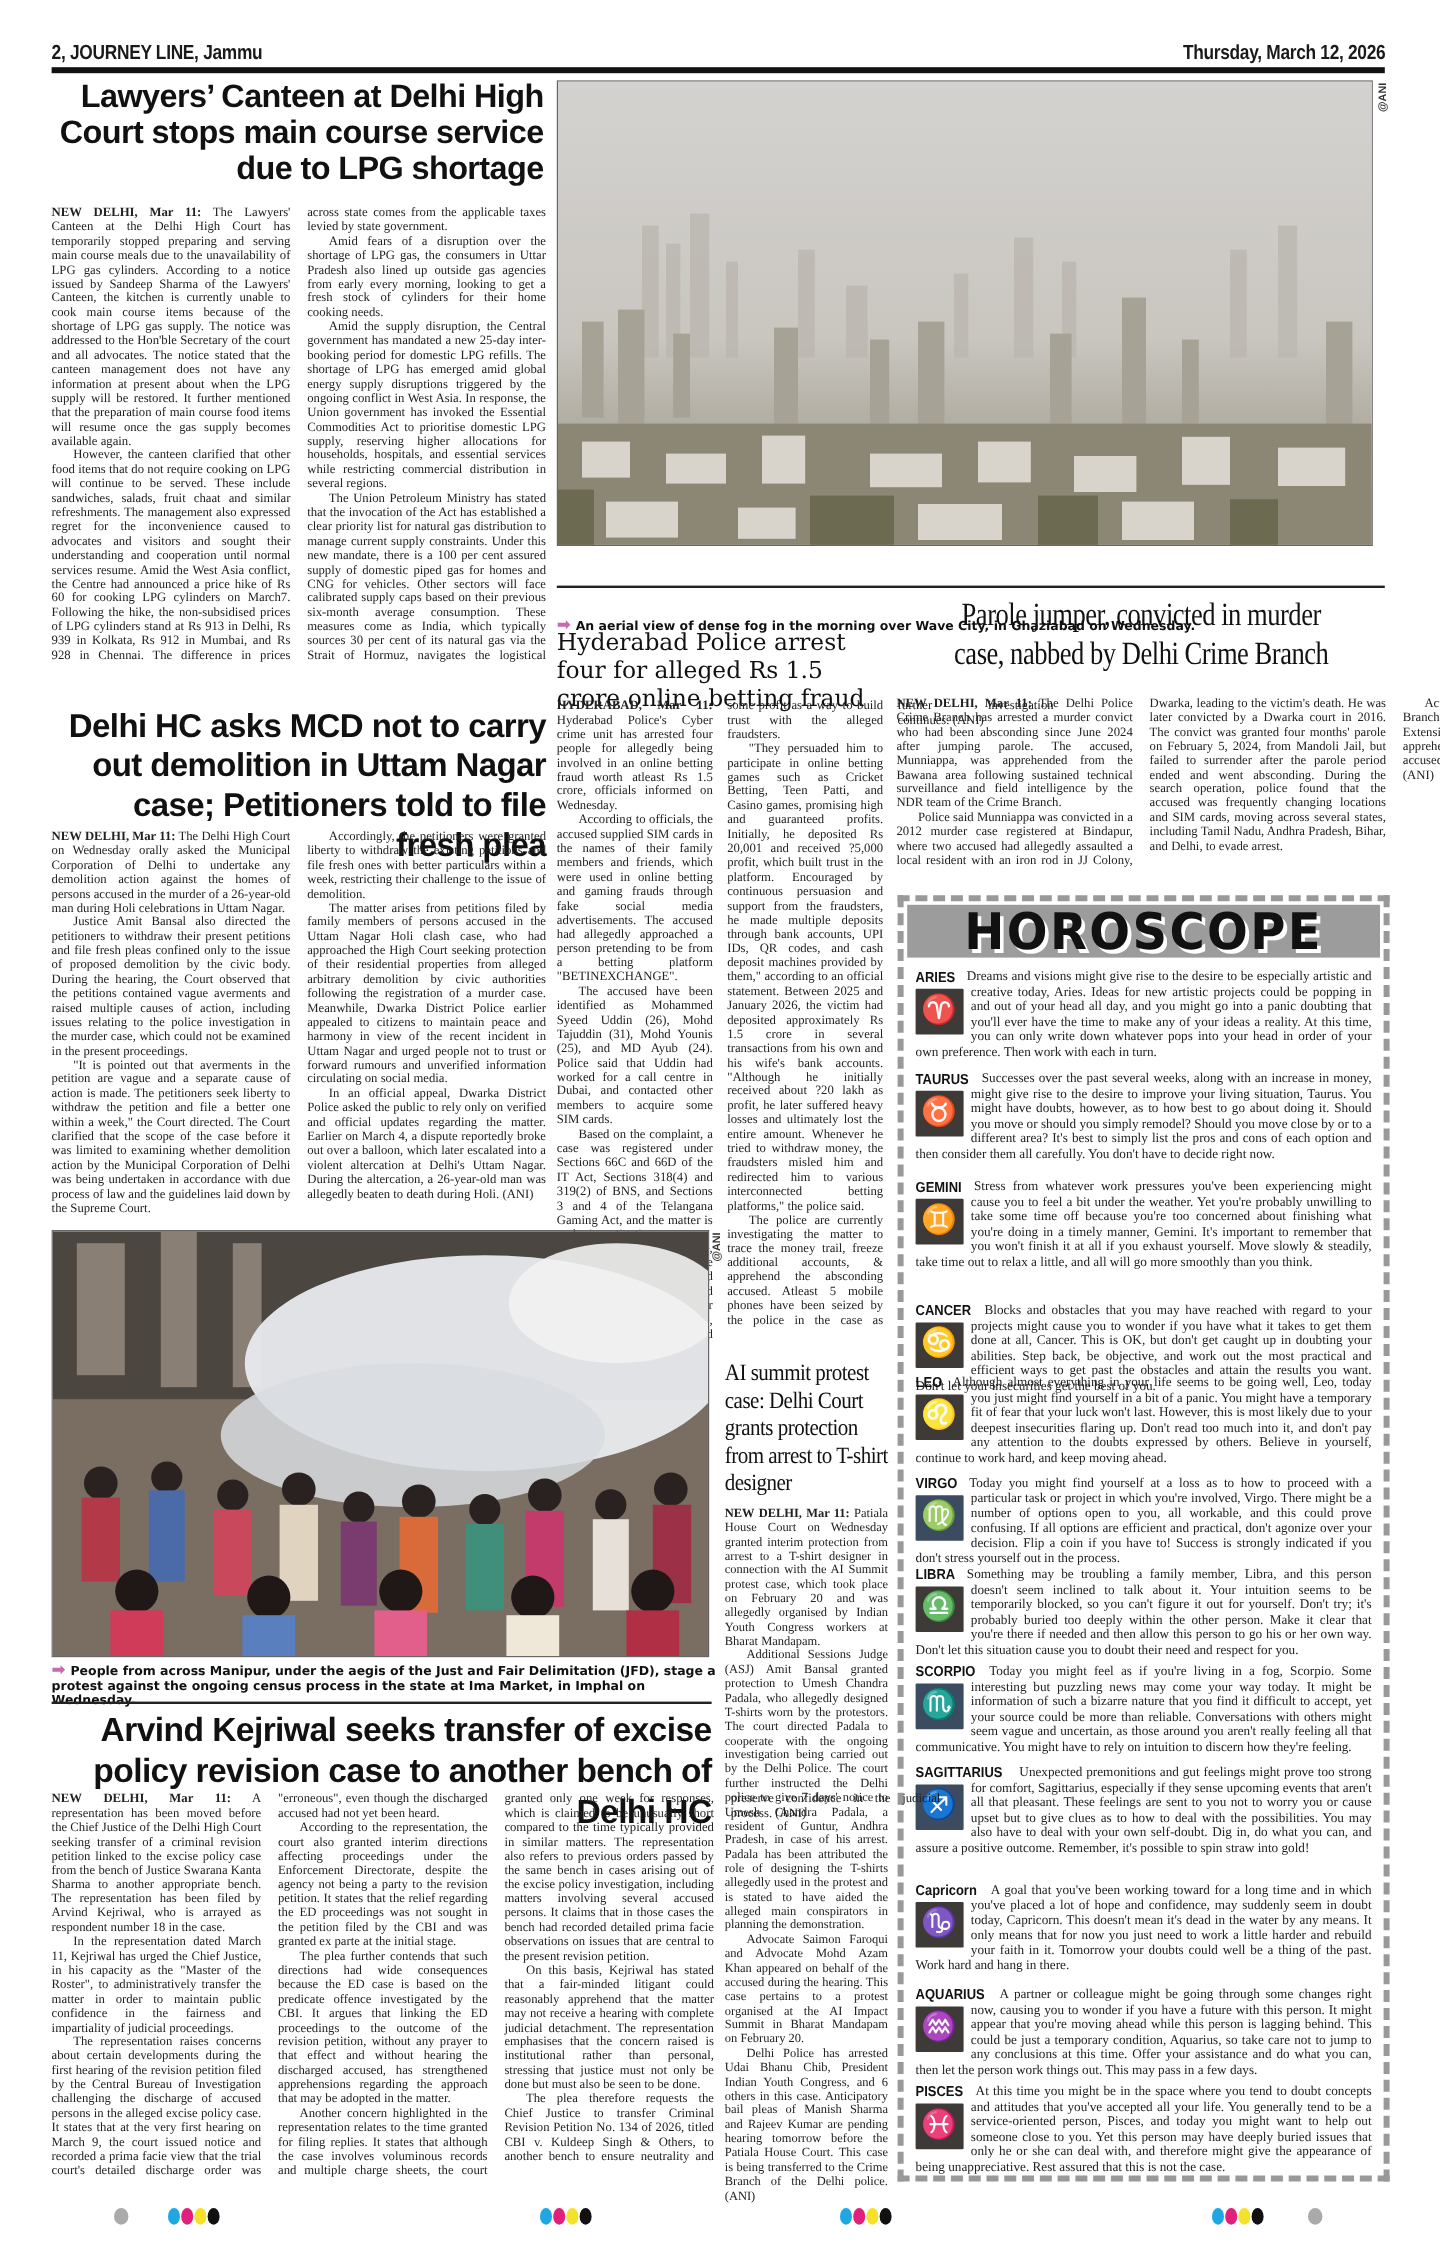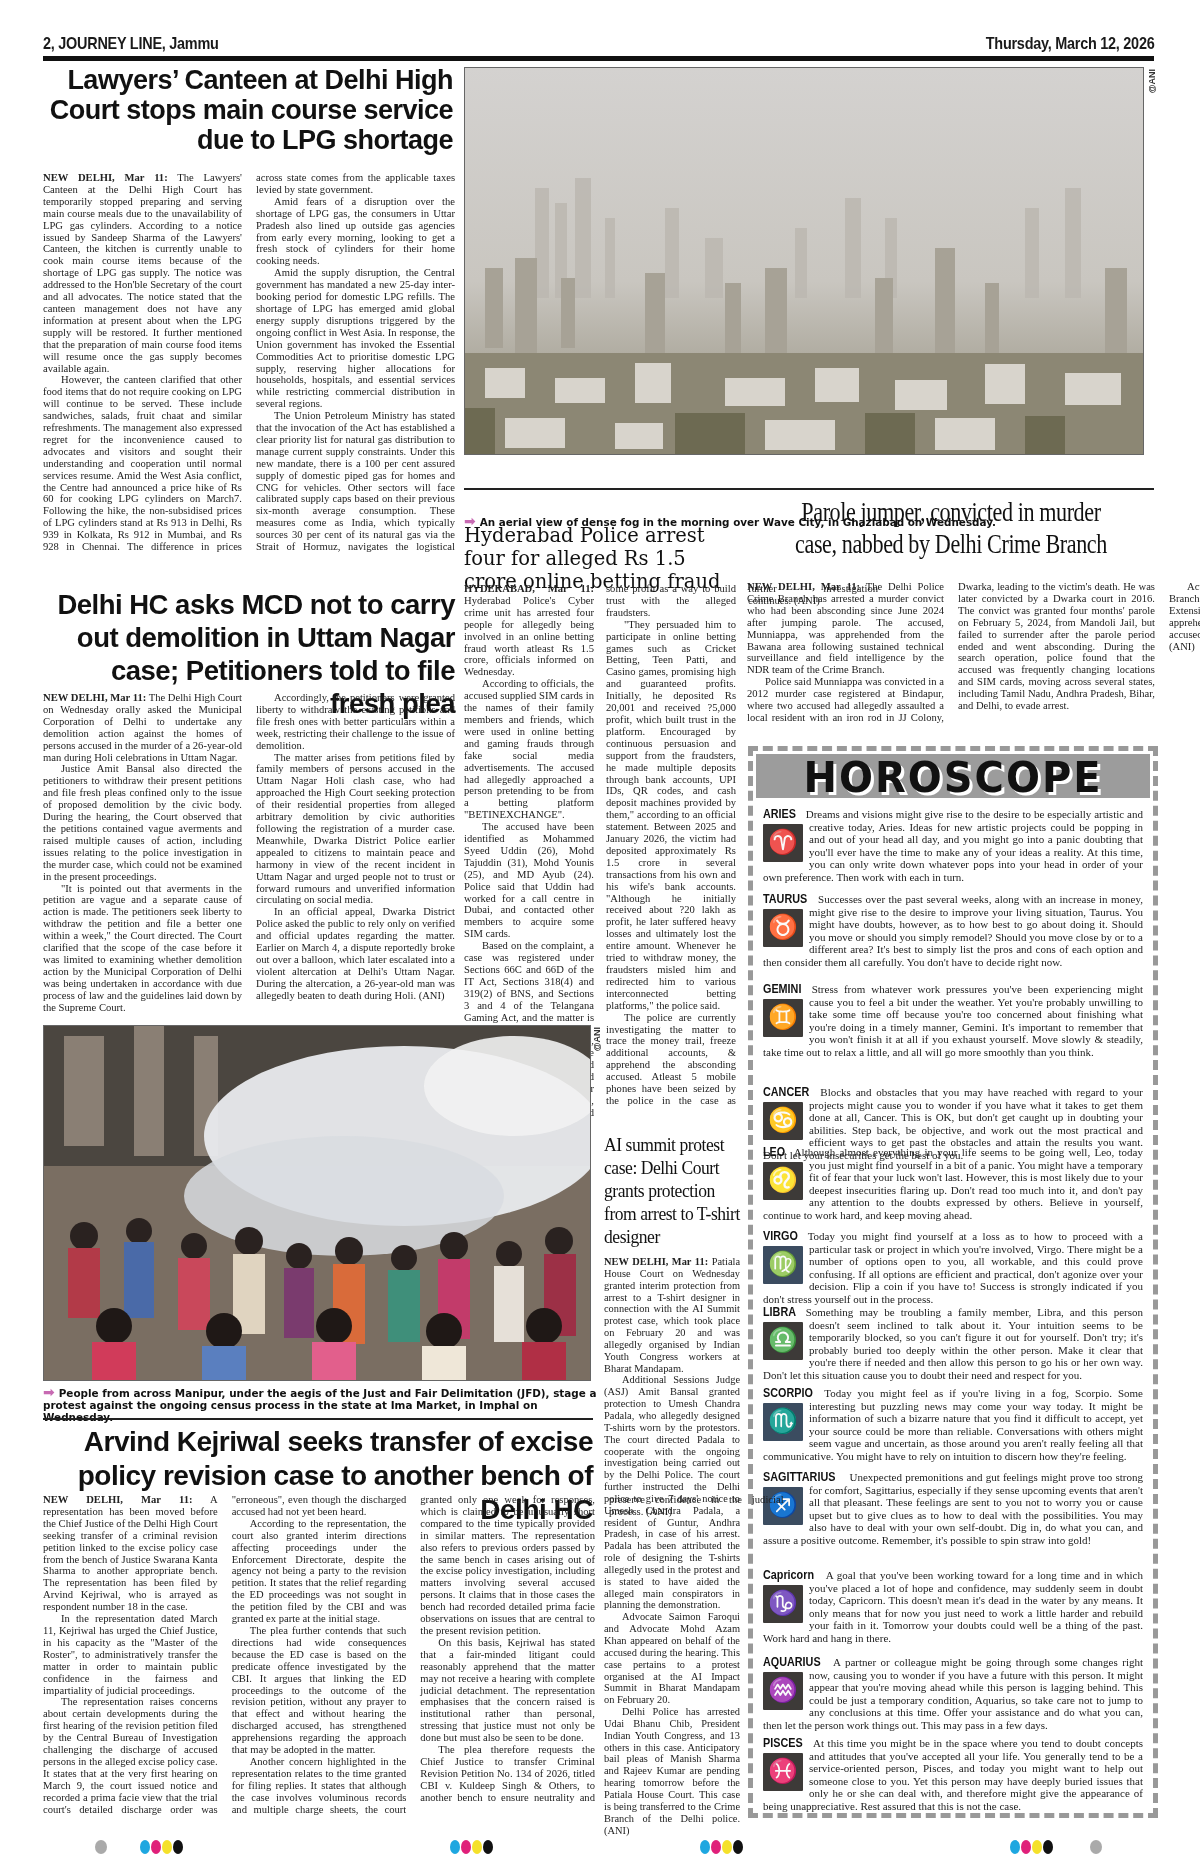--- a/index.html
+++ b/index.html
@@ -214,21 +214,21 @@
 <div class="abs caption" style="left:43px;top:1386px;width:555px;">
   <span class="arrow" style="color: rgb(199, 106, 178);">➡</span><span>People from across Manipur, under the aegis of the Just and Fair Delimitation (JFD), stage a protest against the ongoing census process in the state at Ima Market, in Imphal on Wednesday.</span>
 </div>
 <div class="abs thin" style="left:43px;top:1418px;width:550px;height:2px;"></div>
 
 <div class="abs hl-narrow" style="left:604px;top:1133px;width:138px;font-size:19.5px;text-align:left;line-height:23px;transform:scaleX(0.9);transform-origin:left top;width:152px;">AI summit protest case: Delhi Court grants protection from arrest to T-shirt designer</div>
 <div class="abs body" style="left:604px;top:1256px;width:136px;height:560px;font-size:10.4px;line-height:11.85px;">
   <p class="first"><span class="dateline">NEW DELHI, Mar 11:</span> <span>Patiala House Court on Wednesday granted interim protection from arrest to a T-shirt designer in connection with the AI Summit protest case, which took place on February 20 and was allegedly organised by Indian Youth Congress workers at Bharat Mandapam.</span></p>
   <p>Additional Sessions Judge (ASJ) Amit Bansal granted protection to Umesh Chandra Padala, who allegedly designed T-shirts worn by the protestors. The court directed Padala to cooperate with the ongoing investigation being carried out by the Delhi Police. The court further instructed the Delhi police to give 7 days' notice to Umesh Chandra Padala, a resident of Guntur, Andhra Pradesh, in case of his arrest. Padala has been attributed the role of designing the T-shirts allegedly used in the protest and is stated to have aided the alleged main conspirators in planning the demonstration.</p>
   <p>Advocate Saimon Faroqui and Advocate Mohd Azam Khan appeared on behalf of the accused during the hearing. This case pertains to a protest organised at the AI Impact Summit in Bharat Mandapam on February 20.</p>
-  <p>Delhi Police has arrested Udai Bhanu Chib, President Indian Youth Congress, and 13 others in this case. Anticipatory bail pleas of Manish Sharma and Rajeev Kumar are pending hearing tomorrow before the Patiala House Court. This case is being transferred to the Crime Branch of the Delhi police. (ANI)</p>
+  <p>Delhi Police has arrested Udai Bhanu Chib, President Indian Youth Congress, and 6 others in this case. Anticipatory bail pleas of Manish Sharma and Rajeev Kumar are pending hearing tomorrow before the Patiala House Court. This case is being transferred to the Crime Branch of the Delhi police. (ANI)</p>
 </div>
 
 <div class="abs hl-cond" style="left:43px;top:1425px;width:550px;font-size:28px;line-height:34px;">Arvind Kejriwal seeks transfer of excise policy revision case to another bench of Delhi HC</div>
 <div class="abs body cols3" style="left:43px;top:1494px;width:552px;height:330px;">
   <p class="first"><span class="dateline">NEW DELHI, Mar 11:</span> <span>A representation has been moved before the Chief Justice of the Delhi High Court seeking transfer of a criminal revision petition linked to the excise policy case from the bench of Justice Swarana Kanta Sharma to another appropriate bench. The representation has been filed by Arvind Kejriwal, who is arrayed as respondent number 18 in the case.</span></p>
   <p>In the representation dated March 11, Kejriwal has urged the Chief Justice, in his capacity as the "Master of the Roster", to administratively transfer the matter in order to maintain public confidence in the fairness and impartiality of judicial proceedings.</p>
   <p>The representation raises concerns about certain developments during the first hearing of the revision petition filed by the Central Bureau of Investigation challenging the discharge of accused persons in the alleged excise policy case. It states that at the very first hearing on March 9, the court issued notice and recorded a prima facie view that the trial court's detailed discharge order was "erroneous", even though the discharged accused had not yet been heard.</p>
   <p>According to the representation, the court also granted interim directions affecting proceedings under the Enforcement Directorate, despite the agency not being a party to the revision petition. It states that the relief regarding the ED proceedings was not sought in the petition filed by the CBI and was granted ex parte at the initial stage.</p>
   <p>The plea further contends that such directions had wide consequences because the ED case is based on the predicate offence investigated by the CBI. It argues that linking the ED proceedings to the outcome of the revision petition, without any prayer to that effect and without hearing the discharged accused, has strengthened apprehensions regarding the approach that may be adopted in the matter.</p>
   <p>Another concern highlighted in the representation relates to the time granted for filing replies. It states that although the case involves voluminous records and multiple charge sheets, the court granted only one week for responses, which is claimed to be unusually short compared to the time typically provided in similar matters. The representation also refers to previous orders passed by the same bench in cases arising out of the excise policy investigation, including matters involving several accused persons. It claims that in those cases the bench had recorded detailed prima facie observations on issues that are central to the present revision petition.</p>

